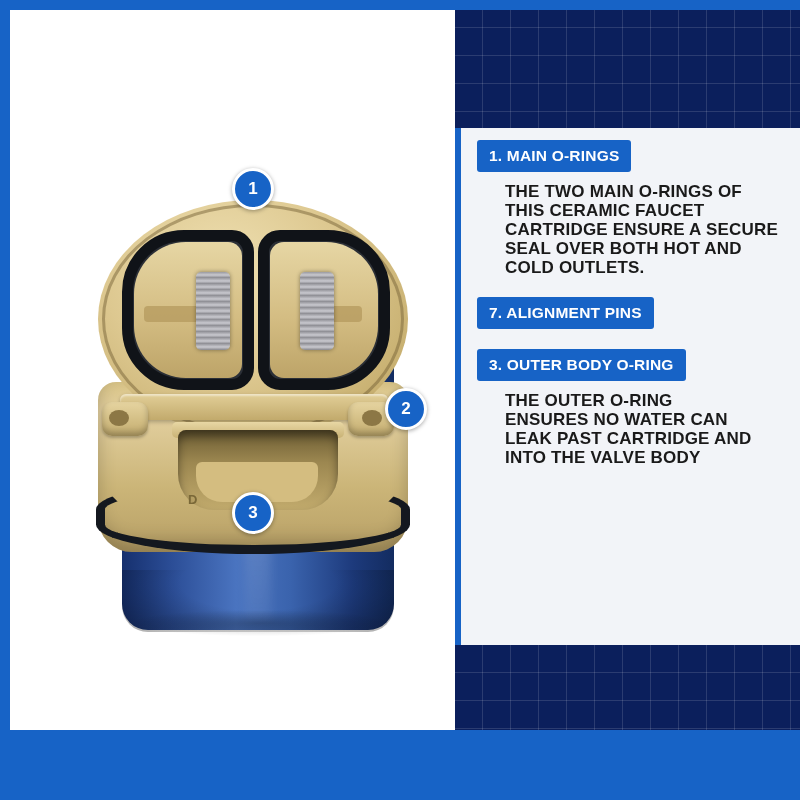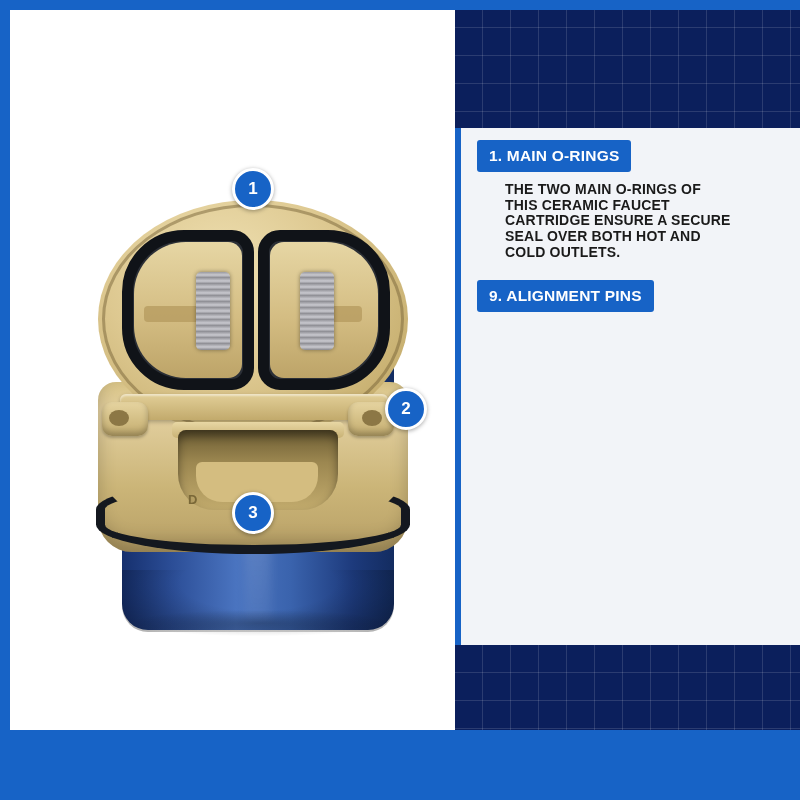--- a/index.html
+++ b/index.html
@@ -320,21 +320,21 @@
     color: #ffffff;
     font-size: 15.5px;
     font-weight: bold;
     letter-spacing: 0.2px;
     padding: 7px 12px 7px 12px;
     border-radius: 3px;
     white-space: nowrap;
   }
   .item-body {
     color: #1a1a1a;
-    font-size: 14px;
+    font-size: 17px;
     font-weight: bold;
     line-height: 1.12;
     letter-spacing: 0.2px;
     margin: 10px 0 0 28px;
     white-space: pre-line;
   }
 </style>
 </head>
 <body>
 
@@ -393,18 +393,25 @@
     <div class="item">
       <div class="item-head">1. MAIN O-RINGS</div>
       <div class="item-body">THE TWO MAIN O-RINGS OF
 THIS CERAMIC FAUCET
 CARTRIDGE ENSURE A SECURE
 SEAL OVER BOTH HOT AND
 COLD OUTLETS.</div>
     </div>
 
     <div class="item">
-      <div class="item-head">9. ALIGNMENT PINS</div>
+      <div class="item-head">7. ALIGNMENT PINS</div>
     </div>
 
+    <div class="item">
+      <div class="item-head">3. OUTER BODY O-RING</div>
+      <div class="item-body">THE OUTER O-RING
+ENSURES NO WATER CAN
+LEAK PAST CARTRIDGE AND
+INTO THE VALVE BODY</div>
+    </div>
 
   </div>
 </div>
 
 </body></html>

